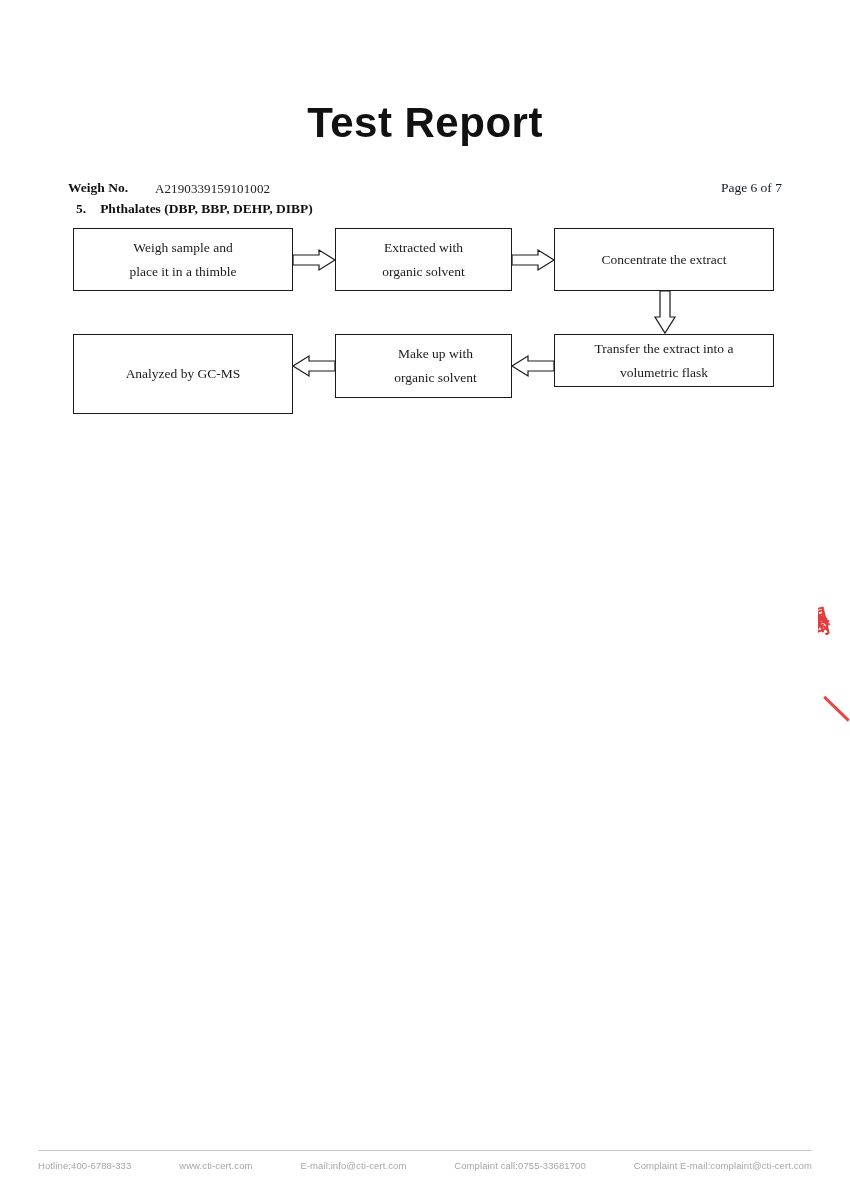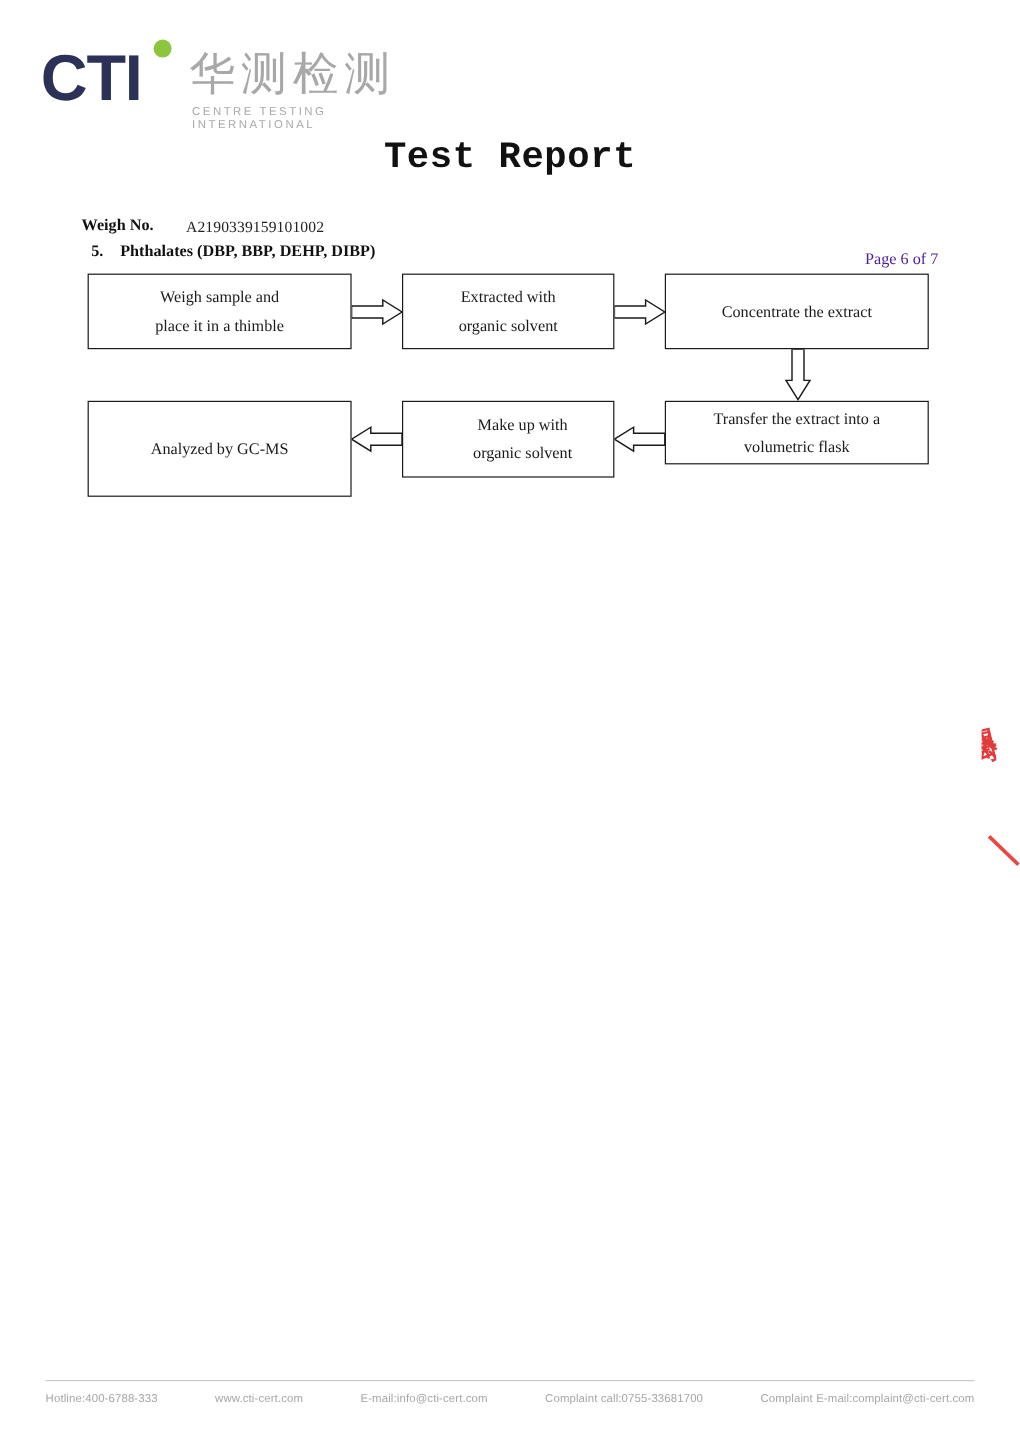--- a/index.html
+++ b/index.html
@@ -67,26 +67,26 @@
     font-family: "Liberation Sans", sans-serif;
     font-size: 9.5px;
     letter-spacing: 2.1px;
     color: #a8a8a8;
   }
 
   
   #doc-title {
     position: absolute;
     left: 0;
-    top: 114px;
+    top: 99px;
     width: 850px;
     text-align: center;
-    font-family: Liberation Mono, monospace;
+    font-family: Liberation Sans, sans-serif;
     font-weight: bold;
-    font-size: 31px;
+    font-size: 42px;
     color: #111111;
     letter-spacing: 0.5px;
   }
 
   
   #meta-row {
     position: absolute;
     left: 68px;
     top: 180px;
     width: 714px;
@@ -106,22 +106,21 @@
     top: 1px;
     font-size: 13px;
     color: #222;
     letter-spacing: 0.1px;
   }
   #page-indicator {
     position: absolute;
     right: 0;
     top: 0;
     font-size: 13.5px;
-    color: #4c1d95;
-    margin-top: 28px;
+    color: #0f172a;
   }
 
   
   #section-heading {
     position: absolute;
     left: 76px;
     top: 201px;
     font-size: 13.5px;
     font-weight: bold;
     color: #111;
@@ -220,26 +219,20 @@
     color: #a6a6a6;
     letter-spacing: 0.1px;
   }
   #footer .fitem { white-space: nowrap; }
 </style>
 </head>
 <body>
 
 <div id="page">
 
-  <div id="logo">
-    <div id="logo-cti">CTI</div>
-    <div id="logo-dot"></div>
-    <div id="logo-cn">华测检测</div>
-    <div id="logo-tag">CENTRE TESTING INTERNATIONAL</div>
-  </div>
 
   <div id="doc-title">Test Report</div>
 
   <div id="meta-row">
     <span id="report-no-label">Weigh No.</span>
     <span id="report-no-value">A2190339159101002</span>
     <span id="page-indicator">Page 6 of 7</span>
   </div>
 
   <div id="section-heading">

